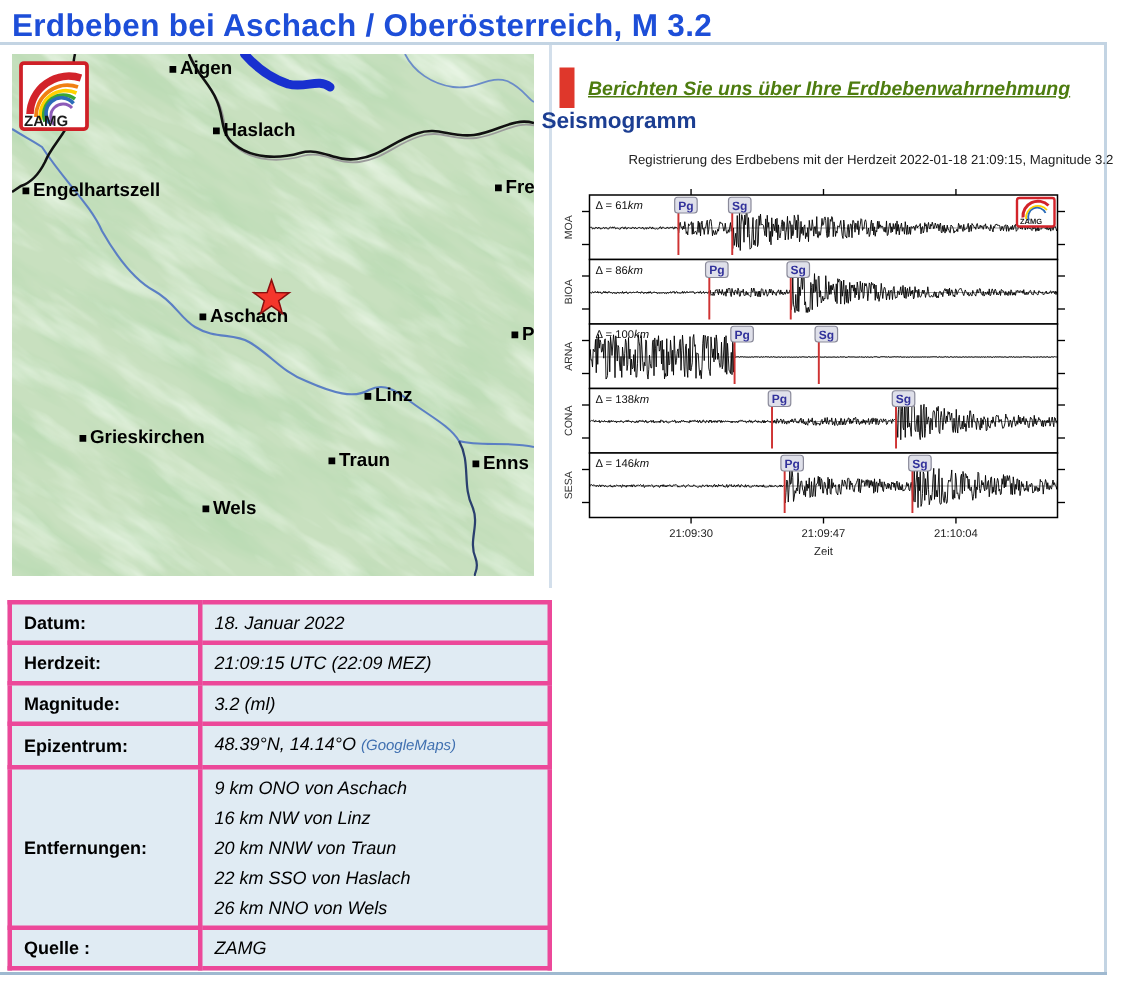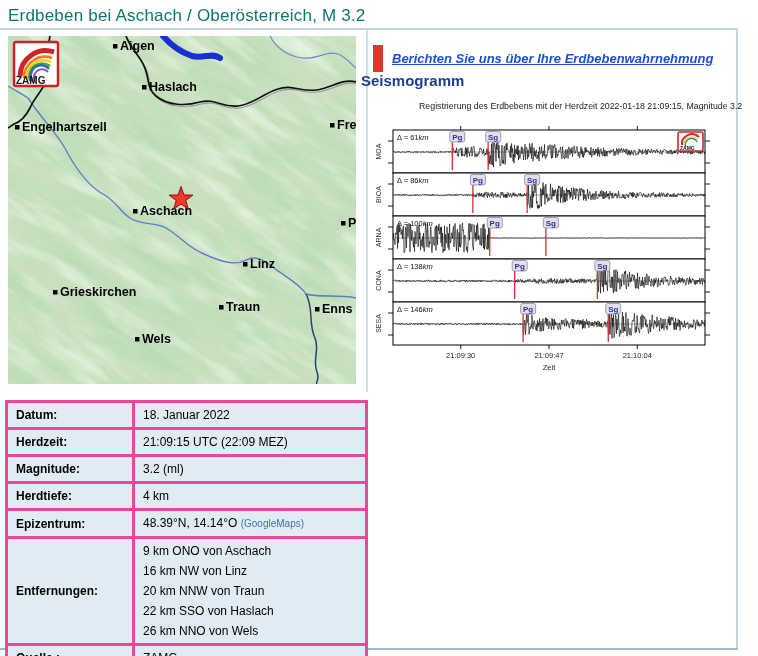--- a/index.html
+++ b/index.html
@@ -1,39 +1,39 @@
 <!DOCTYPE html>
 <html><head>
 <meta charset="utf-8">
 <style>
   html,body{margin:0;padding:0;background:#fff;}
   body{width:758px;height:656px;position:relative;overflow:hidden;
        font-family:"Liberation Sans",sans-serif;color:#000;}
-  .page-title{position:absolute;left:8px;top:6px;margin:0;font-size:17px;font-weight:normal;
-              color:#0f766e;letter-spacing:.2px;white-space:nowrap;}
+  .page-title{position:absolute;left:8px;top:6px;margin:0;font-size:21px;font-weight:bold;
+              color:#1d4ed8;letter-spacing:.2px;white-space:nowrap;}
   .title-sep{position:absolute;left:0;top:28px;width:738px;height:2px;background:#c3d4e3;}
   .col-divider{position:absolute;left:366px;top:30px;width:2px;height:362px;background:#d3dfeb;}
   .right-border{position:absolute;left:736px;top:28px;width:2px;height:622px;background:#c3d4e3;}
   .bottom-line{position:absolute;left:0;top:648px;width:738px;height:2px;background:#9fb9d0;}
   .map-wrap{position:absolute;left:8px;top:36px;width:348px;height:412px;}
   .map-wrap svg{display:block;}
   .report-row{position:absolute;left:373px;top:44px;height:28px;display:flex;align-items:center;}
   .red-block{display:inline-block;width:10px;height:27px;background:#df372b;}
   .report-link{margin-left:9px;font-size:13px;font-style:italic;font-weight:bold;
-               color:#1d4ed8;text-decoration:underline;cursor:pointer;white-space:nowrap;}
+               color:#4d7c0f;text-decoration:underline;cursor:pointer;white-space:nowrap;}
   .seis-heading{position:absolute;left:361px;top:72px;margin:0;font-size:15px;font-weight:bold;
                 color:#1c3e92;}
   .seis-caption{position:absolute;left:391px;top:101px;font-size:8.8px;color:#222;white-space:nowrap;padding-left:28px;}
   #seis-svg{position:absolute;left:368px;top:122px;}
   table.details{position:absolute;left:5px;top:400px;border-collapse:collapse;
                 background:#e0ebf3;border:2px solid #8aa6c2;font-size:12px;}
   table.details td{border:3px solid #ec4899;padding:2px 8px;vertical-align:middle;}
   td.lbl{font-weight:bold;width:108px;vertical-align:top;}
   td.val{width:214px;}
-  .tline{line-height:20px;white-space:nowrap;}
+  .tline{line-height:20px;white-space:nowrap;font-style:italic;}
   a.gmap{font-size:10px;color:#4070b0;text-decoration:none;cursor:pointer;}
 </style>
 </head>
 <body>
 
 <h1 class="page-title">Erdbeben bei Aschach / Oberösterreich, M 3.2</h1>
 <div class="title-sep"></div>
 <div class="col-divider"></div>
 <div class="right-border"></div>
 <div class="bottom-line"></div>
@@ -218,26 +218,20 @@
           <div class="tline">21:09:15 UTC (22:09 MEZ)</div>
         </td>
       </tr>
       <tr>
         <td class="lbl">Magnitude:</td>
         <td class="val">
           <div class="tline">3.2 (ml)</div>
         </td>
       </tr>
       <tr>
-        <td class="lbl">Herdtiefe:</td>
-        <td class="val">
-          <div class="tline">4 km</div>
-        </td>
-      </tr>
-      <tr>
         <td class="lbl">Epizentrum:</td>
         <td class="val">
           <div class="tline">48.39°N, 14.14°O <a class="gmap">(GoogleMaps)</a></div>
         </td>
       </tr>
       <tr>
         <td class="lbl">Entfernungen:</td>
         <td class="val">
           <div class="tline">9 km ONO von Aschach</div>
           <div class="tline">16 km NW von Linz</div>

